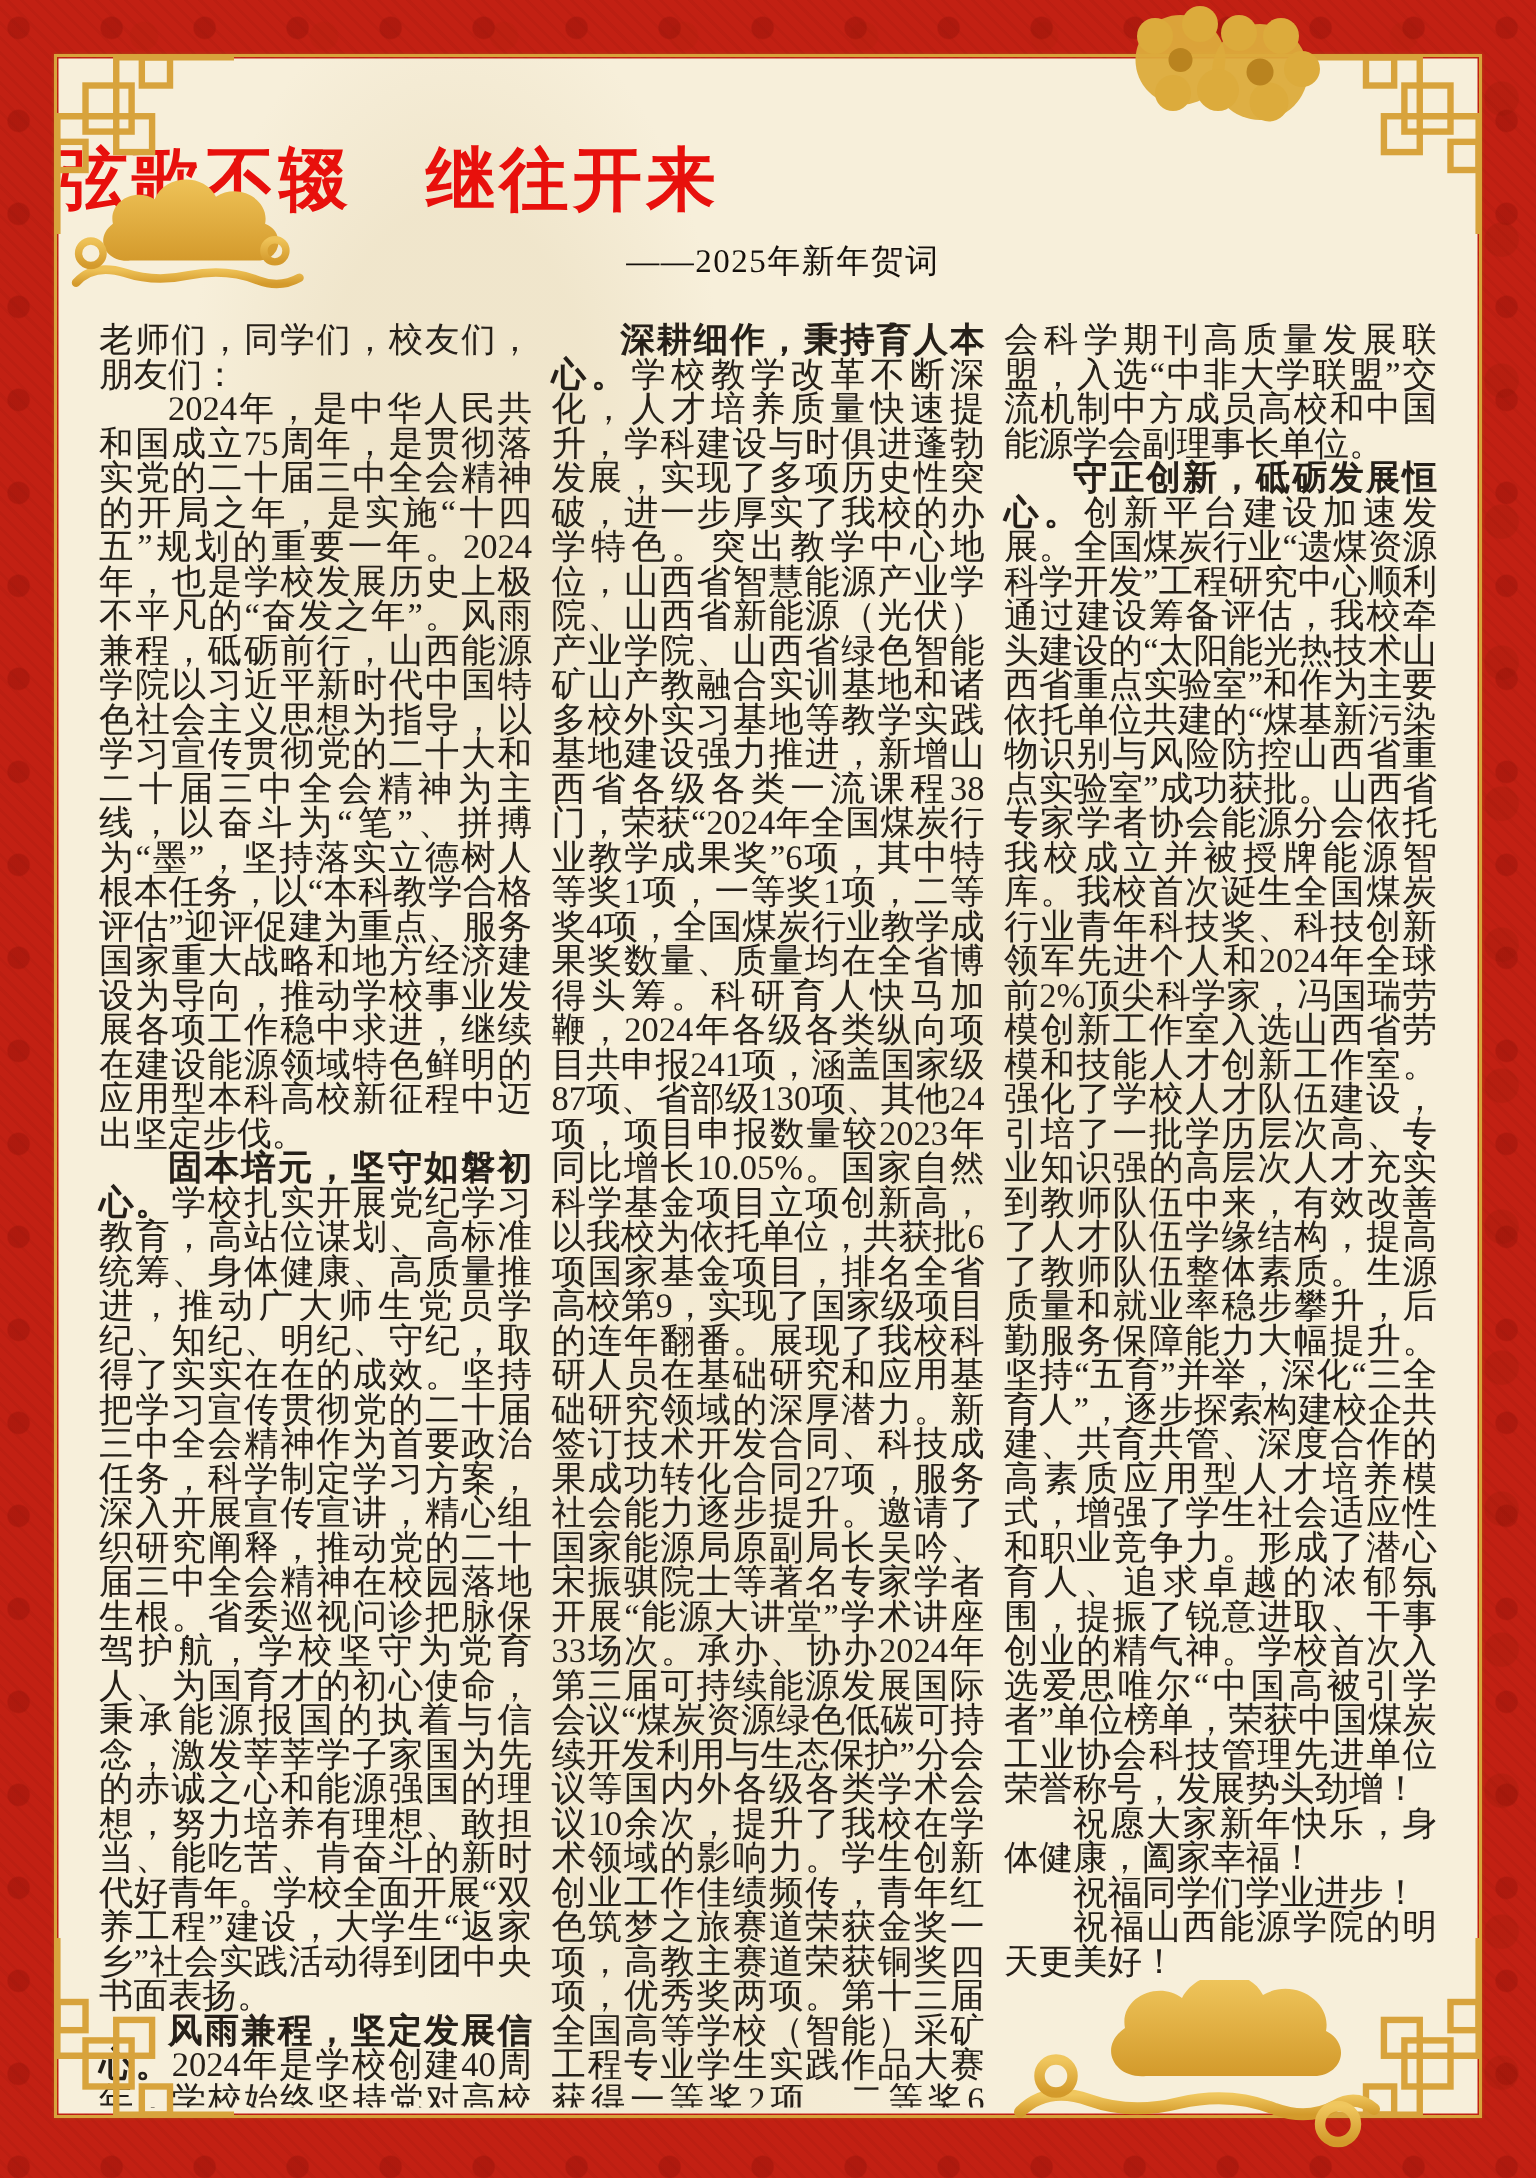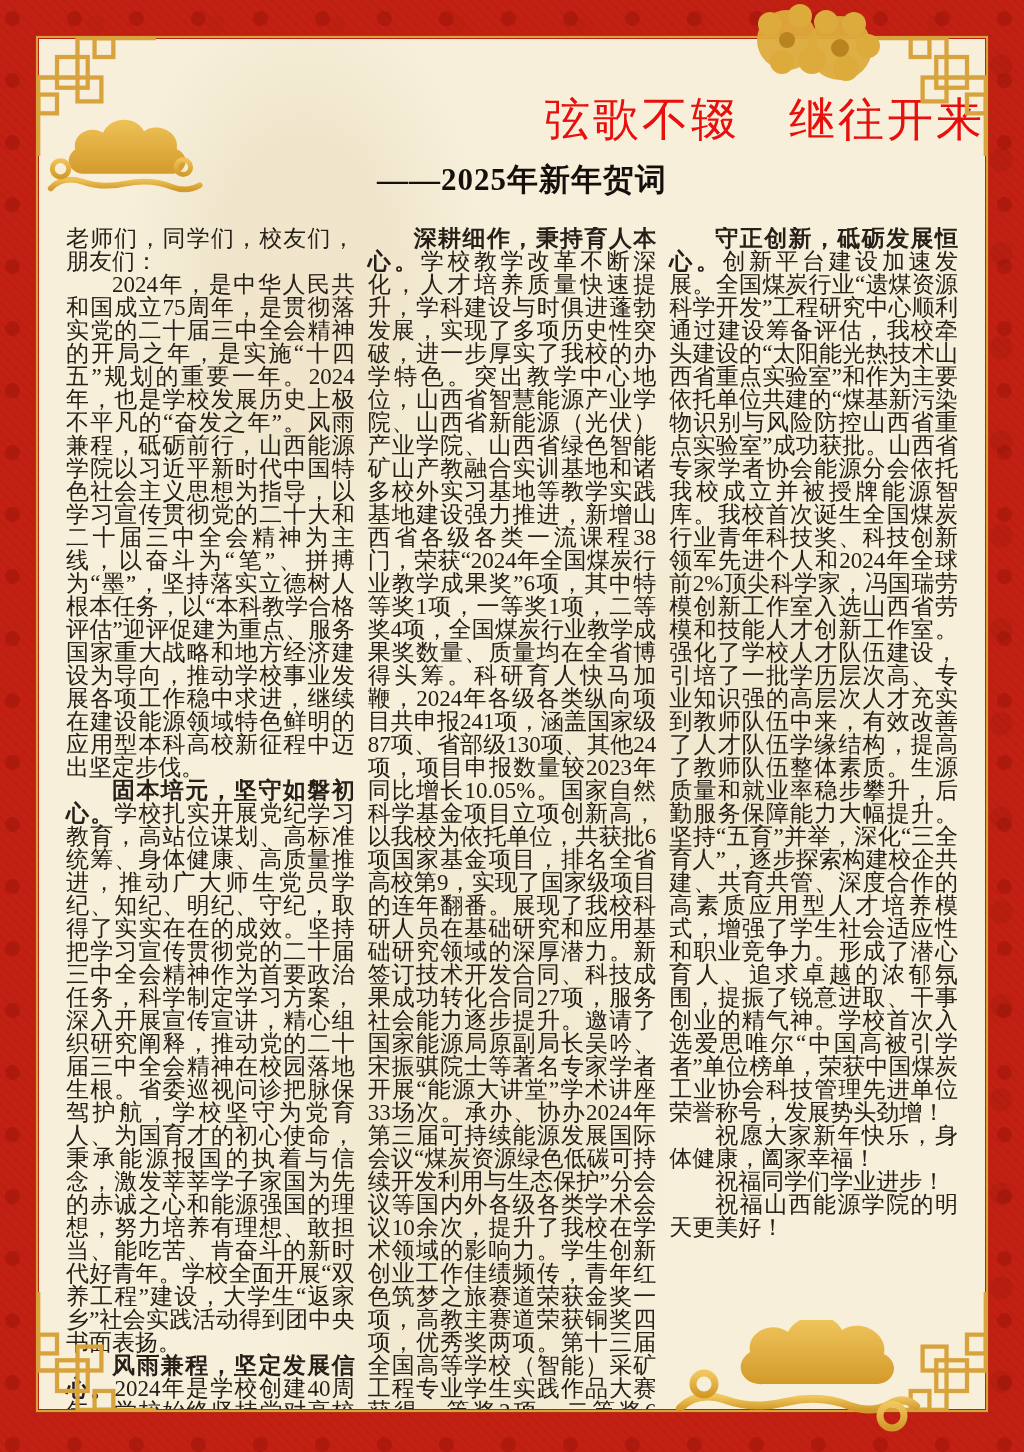--- a/index.html
+++ b/index.html
@@ -52,29 +52,29 @@
   .corner.tl{left:28px;top:28px;}
   .corner.tr{right:28px;top:28px;transform:scaleX(-1);}
   .corner.bl{left:28px;bottom:32px;transform:scaleY(-1);}
   .corner.br{right:28px;bottom:32px;transform:scale(-1,-1);}
   .cloud-tl{position:absolute;left:36px;top:104px;width:180px;height:110px;z-index:4;}
   .flowers-top{position:absolute;left:742px;top:2px;width:150px;height:92px;z-index:6;}
   .cloud-bottom{position:absolute;left:668px;bottom:12px;width:260px;height:120px;z-index:6;}
   
   .title{
     margin-top:50px;
-    text-align:right;
-    font-size:46px;font-weight:normal;
+    text-align:left;
+    font-size:46px;font-weight:bold;
     color:var(--title-red);
     letter-spacing:3px;
   }
   .subtitle{
     margin-top:8px;
     text-align:center;
-    font-size:31px;font-weight:bold;
+    font-size:22px;font-weight:normal;
     color:#15100c;
     letter-spacing:1px;
     padding-left:20px;
   }
   .body-cols{
     display:flex;
     gap:13px;
     padding:0 27px;
     margin-top:26px;
     height:1190px;
@@ -105,20 +105,21 @@
     <div class="col">
         <p class=""><span>老师们，同学们，校友们，朋友们：</span></p>
         <p class="indent"><span>2024年，是中华人民共和国成立75周年，是贯彻落实党的二十届三中全会精神的开局之年，是实施“十四五”规划的重要一年。2024年，也是学校发展历史上极不平凡的“奋发之年”。风雨兼程，砥砺前行，山西能源学院以习近平新时代中国特色社会主义思想为指导，以学习宣传贯彻党的二十大和二十届三中全会精神为主线，以奋斗为“笔”、拼搏为“墨”，坚持落实立德树人根本任务，以“本科教学合格评估”迎评促建为重点、服务国家重大战略和地方经济建设为导向，推动学校事业发展各项工作稳中求进，继续在建设能源领域特色鲜明的应用型本科高校新征程中迈出坚定步伐。</span></p>
         <p class="indent"><span class="lead">固本培元，坚守如磐初心。</span><span>学校扎实开展党纪学习教育，高站位谋划、高标准统筹、身体健康、高质量推进，推动广大师生党员学纪、知纪、明纪、守纪，取得了实实在在的成效。坚持把学习宣传贯彻党的二十届三中全会精神作为首要政治任务，科学制定学习方案，深入开展宣传宣讲，精心组织研究阐释，推动党的二十届三中全会精神在校园落地生根。省委巡视问诊把脉保驾护航，学校坚守为党育人、为国育才的初心使命，秉承能源报国的执着与信念，激发莘莘学子家国为先的赤诚之心和能源强国的理想，努力培养有理想、敢担当、能吃苦、肯奋斗的新时代好青年。学校全面开展“双养工程”建设，大学生“返家乡”社会实践活动得到团中央书面表扬。</span></p>
         <p class="indent"><span class="lead">风雨兼程，坚定发展信心。</span><span>2024年是学校创建40周年，学校始终坚持党对高校的全面领导，以党的政治建设为统领，落实习近平总书记关于建设教育强国的重要指示。强化干部教育培训，组织“浙江大学—山西能源学院青年教师教学能力提升培训”“重庆大学—山西能源学院2024年干部能力素质提升班”、专题网络培训等，建设学习型干部队伍。推动党建工作全面提升、党建质量全面创优，4个党建项目入选首批全省高校“育人先锋”党建品牌项目，入选山西省“双带头人”教师党支部书记“强国</span></p>
       </div>
     <div class="col">
         <p class="indent"><span class="lead">深耕细作，秉持育人本心。</span><span>学校教学改革不断深化，人才培养质量快速提升，学科建设与时俱进蓬勃发展，实现了多项历史性突破，进一步厚实了我校的办学特色。突出教学中心地位，山西省智慧能源产业学院、山西省新能源（光伏）产业学院、山西省绿色智能矿山产教融合实训基地和诸多校外实习基地等教学实践基地建设强力推进，新增山西省各级各类一流课程38门，荣获“2024年全国煤炭行业教学成果奖”6项，其中特等奖1项，一等奖1项，二等奖4项，全国煤炭行业教学成果奖数量、质量均在全省博得头筹。科研育人快马加鞭，2024年各级各类纵向项目共申报241项，涵盖国家级87项、省部级130项、其他24项，项目申报数量较2023年同比增长10.05%。国家自然科学基金项目立项创新高，以我校为依托单位，共获批6项国家基金项目，排名全省高校第9，实现了国家级项目的连年翻番。展现了我校科研人员在基础研究和应用基础研究领域的深厚潜力。新签订技术开发合同、科技成果成功转化合同27项，服务社会能力逐步提升。邀请了国家能源局原副局长吴吟、宋振骐院士等著名专家学者开展“能源大讲堂”学术讲座33场次。承办、协办2024年第三届可持续能源发展国际会议“煤炭资源绿色低碳可持续开发利用与生态保护”分会议等国内外各级各类学术会议10余次，提升了我校在学术领域的影响力。学生创新创业工作佳绩频传，青年红色筑梦之旅赛道荣获金奖一项，高教主赛道荣获铜奖四项，优秀奖两项。第十三届全国高等学校（智能）采矿工程专业学生实践作品大赛获得一等奖2项、二等奖6项、三等奖2项。第七届全国大学生地质技能竞赛荣获地质技能综合应用竞赛单项二等奖2项。创新创业各类赛事获奖数目和质量再创历史新高。学校先后加入山西哲学社</span></p>
       </div>
     <div class="col">
+      <p class=""><span>会科学期刊高质量发展联盟，入选“中非大学联盟”交流机制中方成员高校和中国能源学会副理事长单位。</span></p>
         <p class="indent"><span class="lead">守正创新，砥砺发展恒心。</span><span>创新平台建设加速发展。全国煤炭行业“遗煤资源科学开发”工程研究中心顺利通过建设筹备评估，我校牵头建设的“太阳能光热技术山西省重点实验室”和作为主要依托单位共建的“煤基新污染物识别与风险防控山西省重点实验室”成功获批。山西省专家学者协会能源分会依托我校成立并被授牌能源智库。我校首次诞生全国煤炭行业青年科技奖、科技创新领军先进个人和2024年全球前2%顶尖科学家，冯国瑞劳模创新工作室入选山西省劳模和技能人才创新工作室。强化了学校人才队伍建设，引培了一批学历层次高、专业知识强的高层次人才充实到教师队伍中来，有效改善了人才队伍学缘结构，提高了教师队伍整体素质。生源质量和就业率稳步攀升，后勤服务保障能力大幅提升。坚持“五育”并举，深化“三全育人”，逐步探索构建校企共建、共育共管、深度合作的高素质应用型人才培养模式，增强了学生社会适应性和职业竞争力。形成了潜心育人、追求卓越的浓郁氛围，提振了锐意进取、干事创业的精气神。学校首次入选爱思唯尔“中国高被引学者”单位榜单，荣获中国煤炭工业协会科技管理先进单位荣誉称号，发展势头劲增！</span></p>
         <p class="indent"><span>祝愿大家新年快乐，身体健康，阖家幸福！</span></p>
         <p class="indent"><span>祝福同学们学业进步！</span></p>
         <p class="indent"><span>祝福山西能源学院的明天更美好！</span></p>
     </div>
   </div>
 </div>
 
 <svg class="corner tl" viewBox="0 0 150 150" fill="none" stroke="#d8a33c" stroke-width="5">
   <path d="M150 12 H58 V58 H12 V150"></path>

